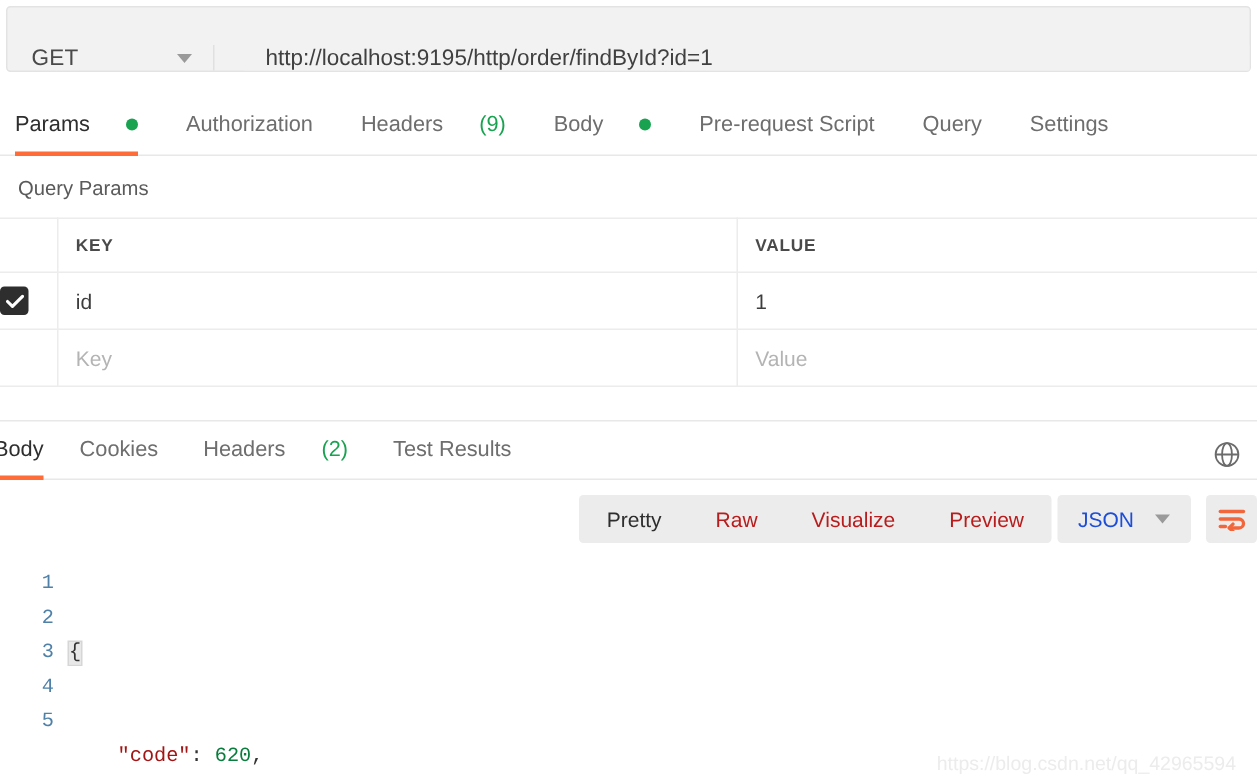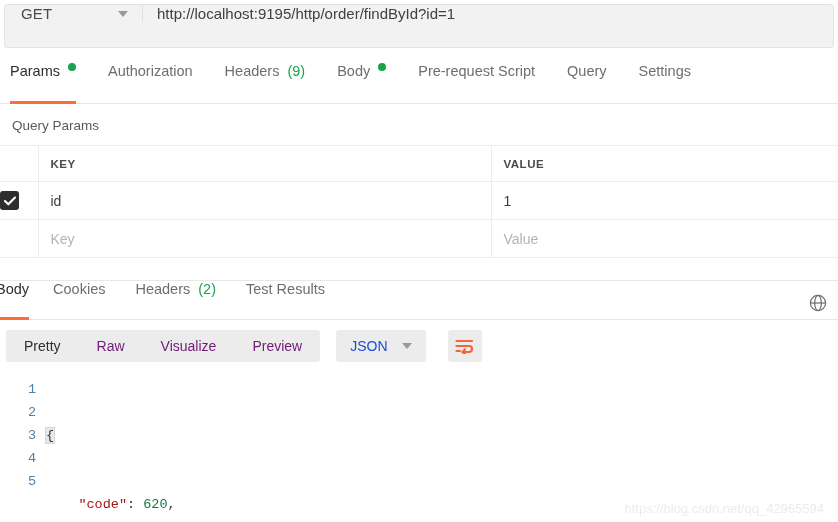--- a/index.html
+++ b/index.html
@@ -12,27 +12,28 @@
     background: #ffffff;
     font-family: "Liberation Sans", sans-serif;
     color: #3d3d3d;
     overflow: hidden;
     position: relative;
   }
 
   
   .url-bar {
     display: flex;
-    align-items: flex-start;
+    align-items: flex-end;
     height: 44px;
     margin: 4px 4px 0 4px;
     border: 1px solid #e3e3e3;
     border-radius: 3px;
     background: #f2f2f2;
     box-sizing: border-box;
+    gap: 20px;
   }
   .method-select {
     width: 138px;
     display: flex;
     align-items: center;
     justify-content: space-between;
     padding: 0 14px 0 16px;
     border-right: 1px solid #e0e0e0;
     box-sizing: border-box;
     cursor: pointer;
@@ -64,22 +65,22 @@
     display: flex;
     align-items: flex-end;
     height: 40px;
     padding-left: 10px;
     margin-top: 15px;
     border-bottom: 1px solid #e8e8e8;
   }
   .tab {
     position: relative;
     display: flex;
-    align-items: flex-start;
-    gap: 8px;
+    align-items: center;
+    gap: 24px;
     height: 100%;
     padding: 0 16px 0 0;
     margin-right: 16px;
     font-size: 14.5px;
     color: #6e6e6e;
     cursor: pointer;
     white-space: nowrap;
   }
   .tab.active { color: #2e2e2e; }
   .tab.active::after {
@@ -170,33 +171,34 @@
     right: 10px;
     bottom: 6px;
     cursor: pointer;
     line-height: 0;
   }
 
   
   .fmt-bar {
     display: flex;
     align-items: center;
-    gap: 16px;
+    gap: 4px;
     padding: 10px 0 10px 6px;
+    justify-content: flex-end;
   }
   .seg-group {
     display: flex;
     background: #ececec;
     border-radius: 3px;
     overflow: hidden;
   }
   .seg {
     padding: 8px 18px;
     font-size: 14px;
-    color: #701a75;
+    color: #b91c1c;
     cursor: pointer;
     white-space: nowrap;
   }
   .seg.active { color: #2e2e2e; }
   .json-select {
     display: flex;
     align-items: center;
     gap: 14px;
     background: #ececec;
     border-radius: 3px;

